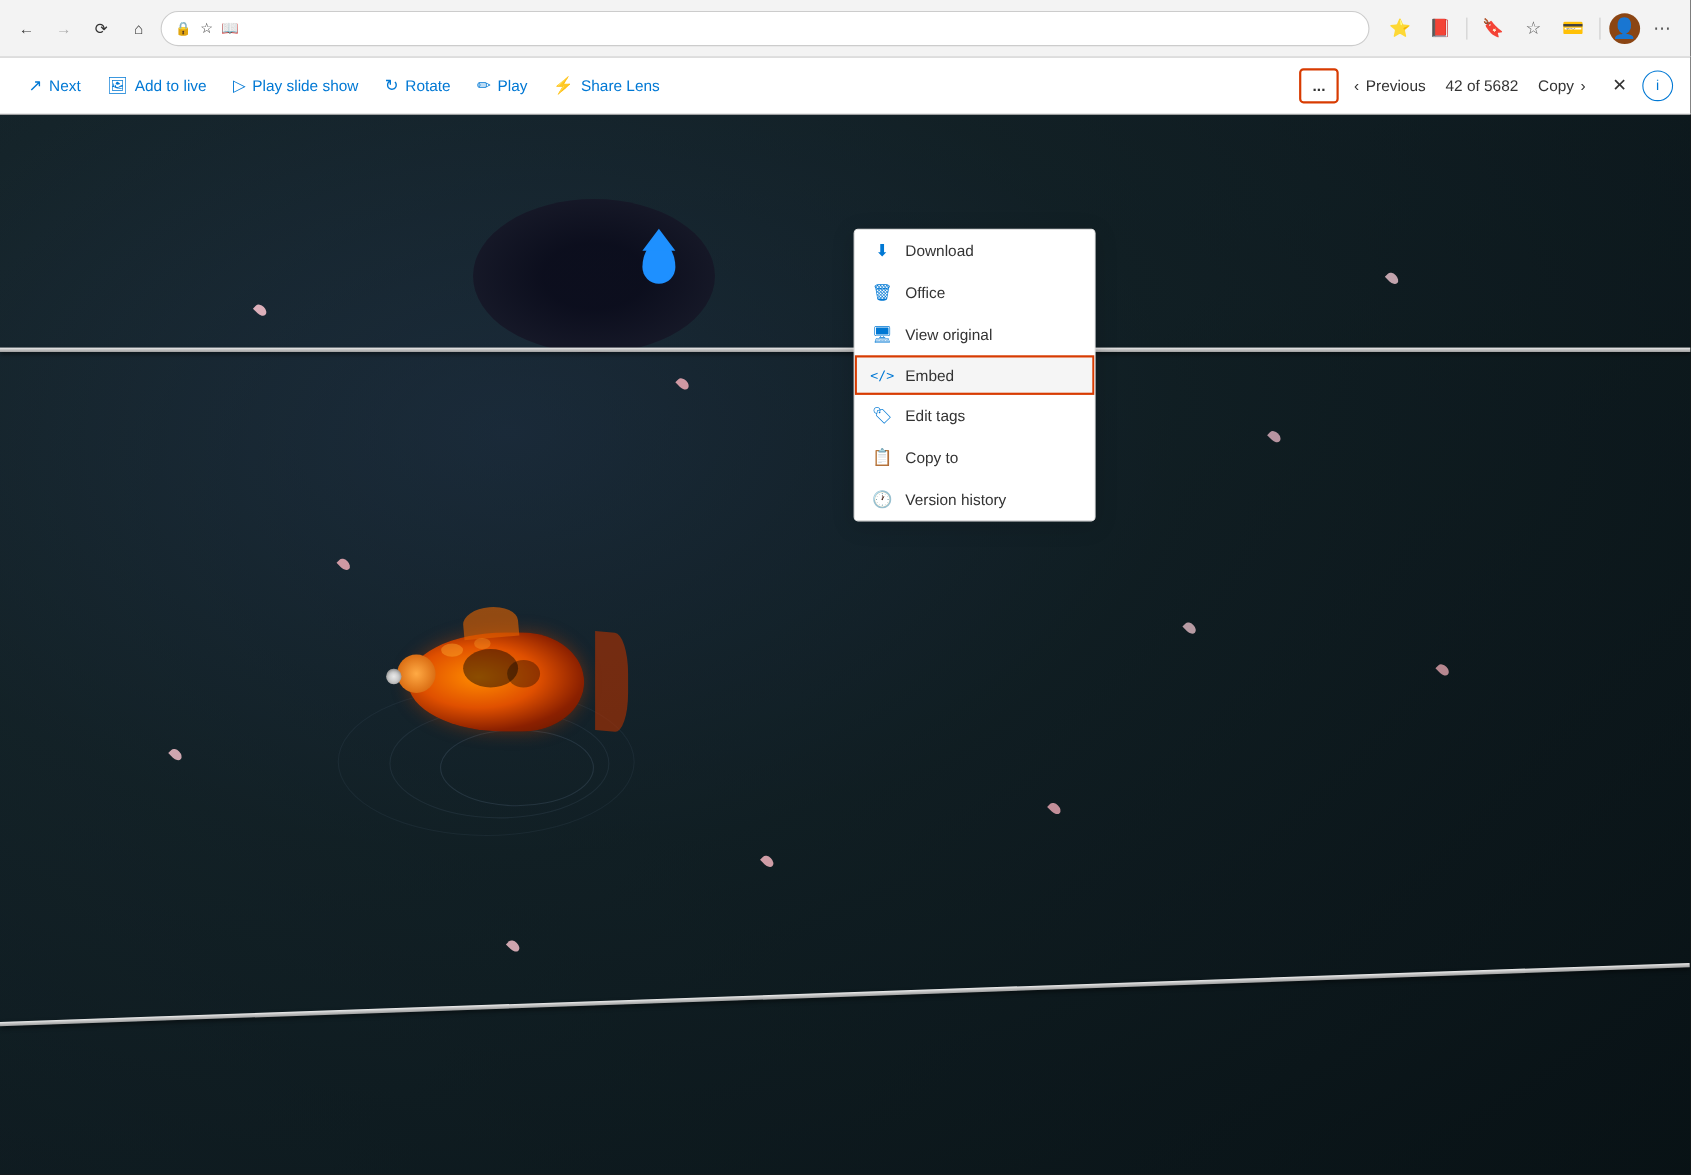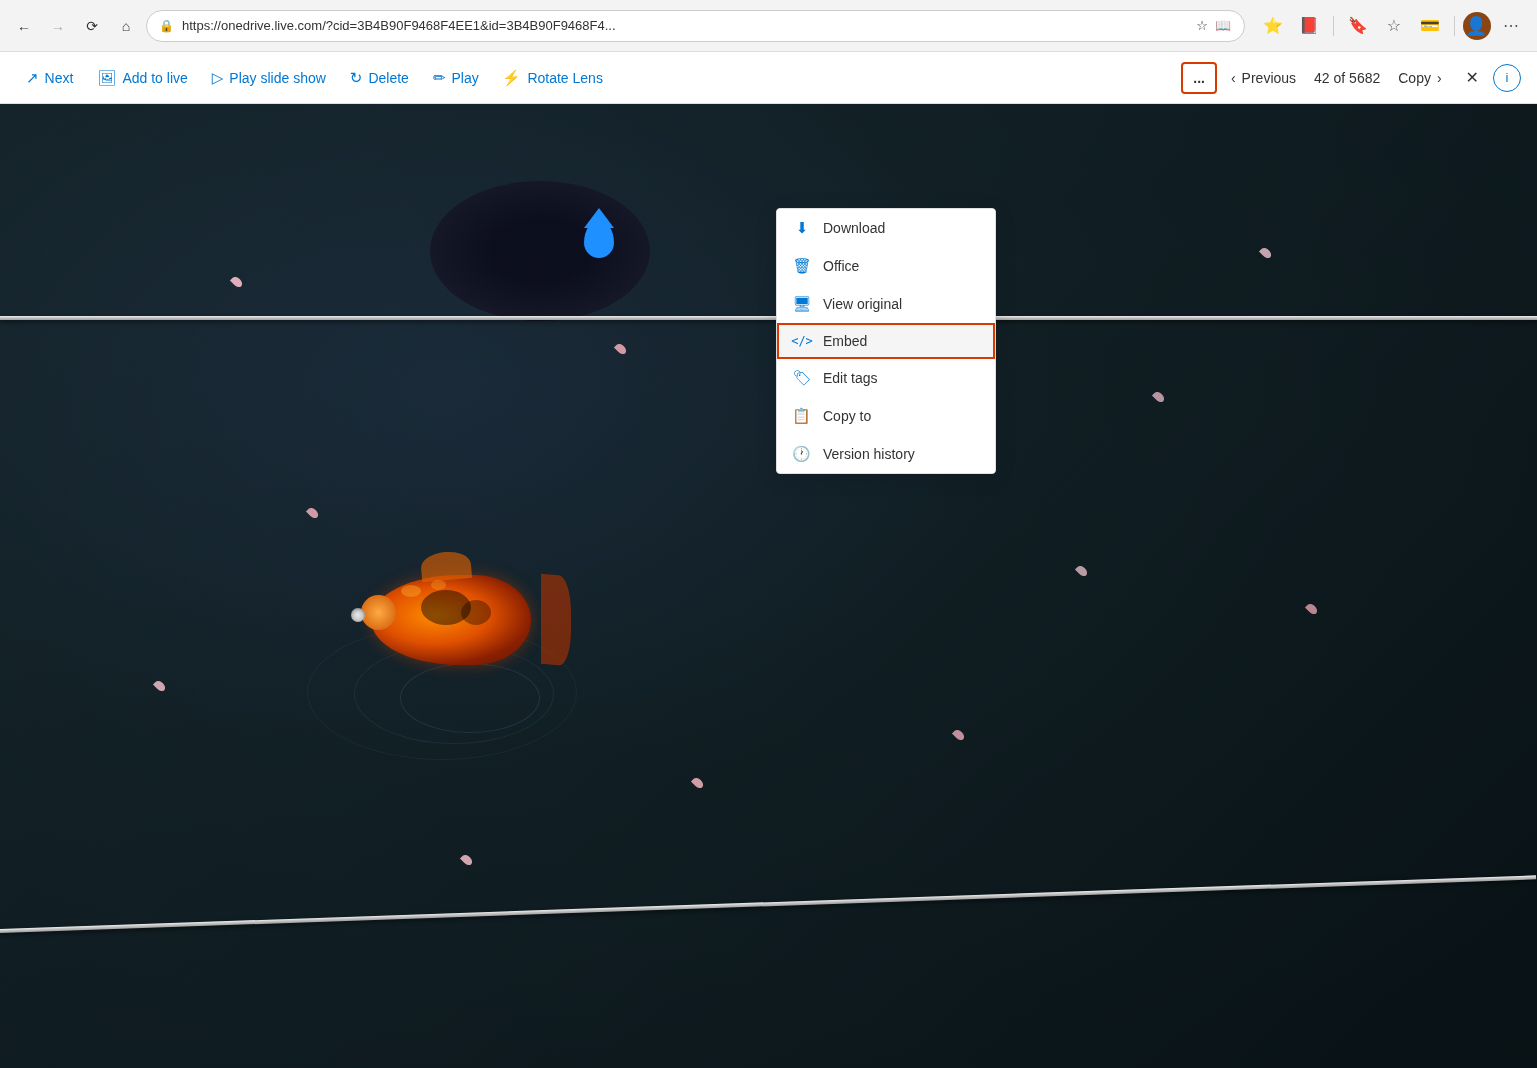--- a/index.html
+++ b/index.html
@@ -221,21 +221,20 @@
 </head>
 <body>
 
 <div class="browser-chrome">
   <button class="nav-btn" title="Back">←</button>
   <button class="nav-btn disabled" title="Forward">→</button>
   <button class="nav-btn" title="Refresh">⟳</button>
   <button class="nav-btn" title="Home">⌂</button>
   <div class="address-bar">
     <span class="lock-icon">🔒</span>
-    <span class="address-text">https://onedrive.live.com/?cid=3B4B90F9468F4EE1&amp;id=3B4B90F9468F4...</span>
     <span>☆</span>
     <span>📖</span>
   </div>
   <div class="browser-actions">
     <button class="browser-action-btn">⭐</button>
     <button class="browser-action-btn">📕</button>
     <div class="divider-vertical"></div>
     <button class="browser-action-btn">🔖</button>
     <button class="browser-action-btn">☆</button>
     <button class="browser-action-btn">💳</button>
@@ -255,29 +254,29 @@
   <button class="toolbar-btn">
     <span class="icon">🖼</span>
     <span>Add to live</span>
   </button>
   <button class="toolbar-btn">
     <span class="icon">▷</span>
     <span>Play slide show</span>
   </button>
   <button class="toolbar-btn">
     <span class="icon">↻</span>
-    <span>Delete</span>
+    <span>Rotate</span>
   </button>
   <button class="toolbar-btn">
     <span class="icon">✏</span>
     <span>Play</span>
   </button>
   <button class="toolbar-btn">
     <span class="icon">⚡</span>
-    <span>Rotate Lens</span>
+    <span>Share Lens</span>
   </button>
 
   <div class="toolbar-right">
     <button class="toolbar-btn more-btn" style="border: 2px solid #d83b01; border-radius: 4px; color: #333;">
       <span>...</span>
     </button>
     <button class="toolbar-btn">
       <span>‹</span>
       <span>Previous</span>
     </button>

